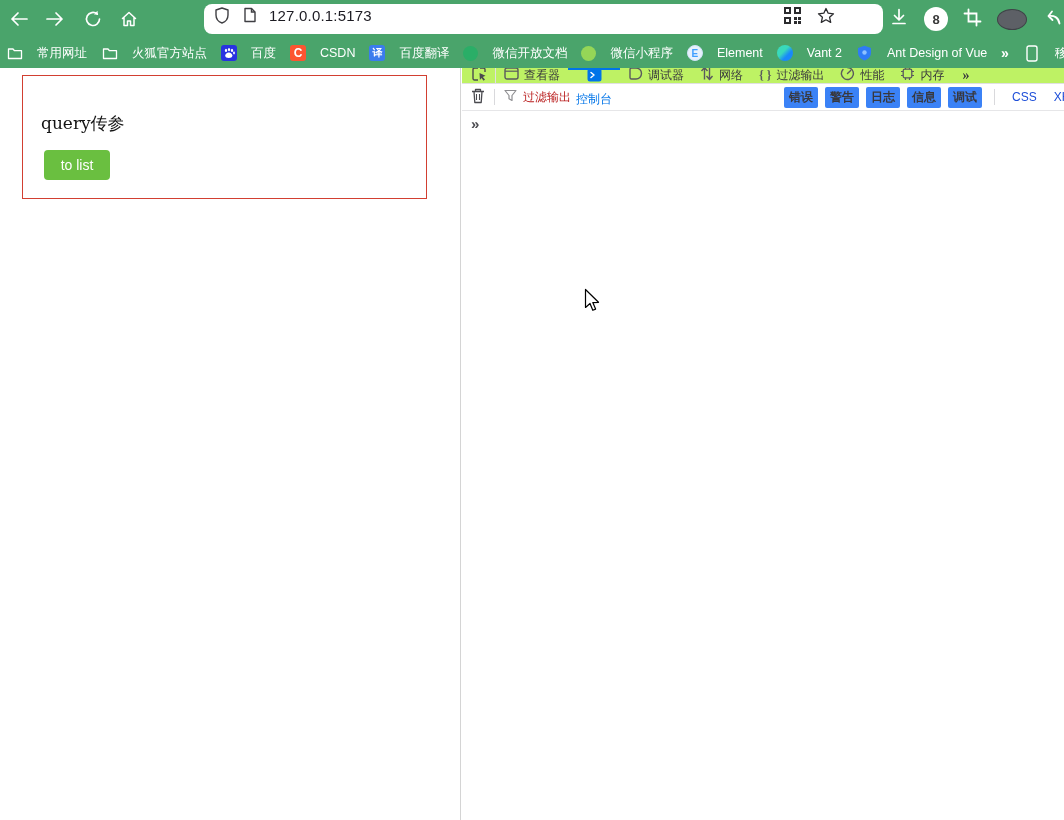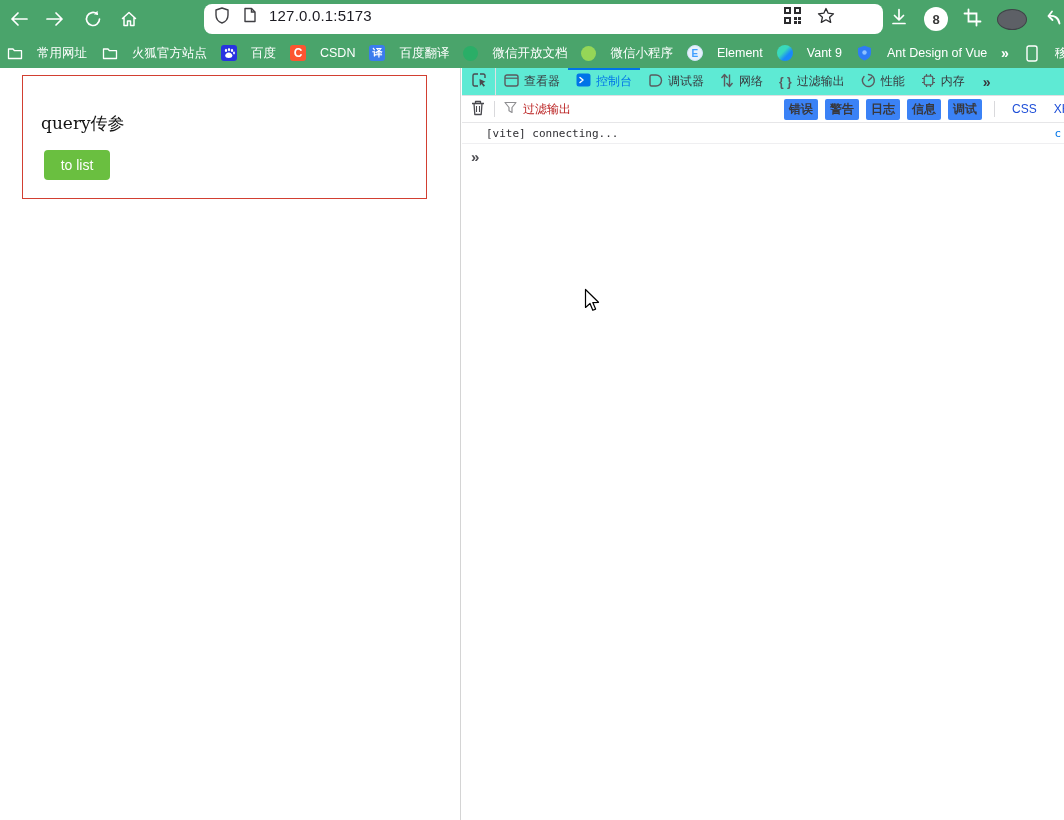--- a/index.html
+++ b/index.html
@@ -48,24 +48,24 @@
     border-right:1px solid #d4d4d4; }
   .red-box { position:absolute; left:22px; top:7px; width:405px; height:124px; border:1px solid #d23f31; }
   .page-title { margin:36px 0 0 18px; font-family:"DejaVu Serif", serif; font-weight:normal;
     font-size:17px; color:#141414; }
   .tolist-btn { margin:15px 0 0 21px; width:66px; height:30px; background:#6abf40; border:none;
     border-radius:4px; color:#fff; font-size:14px; cursor:pointer; font-family:"Liberation Sans",sans-serif; }
 
   
   .devtools { position:absolute; top:68px; left:462px; width:602px; bottom:0; background:#fff;
     color:#38383d; font-size:12px; overflow:hidden; }
-  .dt-tabbar { height:28px; display:flex; align-items:stretch; background:#5eead4; border-bottom:1px solid #e0e0e2; }
+  .dt-tabbar { height:16px; display:flex; align-items:stretch; background:#bef264; border-bottom:1px solid #e0e0e2;font-family:Liberation Serif, serif; }
   .dt-pick { width:34px; display:flex; align-items:center; justify-content:center; border-right:1px solid #e0e0e2; }
   .dt-tab { display:flex; align-items:center; gap:5px; padding:0 8px; position:relative; white-space:nowrap; }
-  .dt-tab.active { color:#0074e8; }
+  .dt-tab.active { color:#0074e8;flex-direction:column; }
   .dt-tab.active::before { content:''; position:absolute; top:0; left:0; right:0; height:2px; background:#0074e8; }
   .dt-more { display:flex; align-items:center; padding:0 10px; font-size:14px; font-weight:bold; color:#38383d; }
 
   .dt-filterrow { height:27px; display:flex; align-items:center; border-bottom:1px solid #e6e6e8; background:#fff; }
   .dt-trash { width:32px; display:flex; align-items:center; justify-content:center; }
   .vsep { width:1px; height:16px; background:#d9d9dc; flex:0 0 auto; }
   .dt-filterinput { display:flex; align-items:center; gap:6px; margin-left:9px; color:#b91c1c; }
   .dt-right { margin-left:auto; display:flex; align-items:center; gap:7px; margin-right:-20px; }
   .chipbtn { background:#3b82f6; border:none; border-radius:2px; padding:2px 5px; font-size:12px;
     font-weight:bold; color:#38383d; font-family:"Liberation Sans",sans-serif; }
@@ -216,21 +216,21 @@
     <span class="bm-item">
       <span class="dot wxmini"></span>
       <span>微信小程序</span>
     </span>
     <span class="bm-item">
       <span class="circ element">E</span>
       <span>Element</span>
     </span>
     <span class="bm-item">
       <span class="circ vant"></span>
-      <span>Vant 9</span>
+      <span>Vant 2</span>
     </span>
     <span class="bm-item">
       <span class="bm-ic">
           <svg width="15" height="16" viewBox="0 0 15 16">
             <path d="M7.5 0.8 L14 3 V7.5 C14 11.8 11.2 14.3 7.5 15.4 C3.8 14.3 1 11.8 1 7.5 V3 Z" fill="#2f7bf5"></path>
             <circle cx="7.5" cy="7.5" r="2.2" fill="#8fc1ff"></circle>
           </svg>
         </span>
       <span>Ant Design of Vue</span>
     </span>
@@ -346,24 +346,20 @@
       <button class="chipbtn">警告</button>
       <button class="chipbtn">日志</button>
       <button class="chipbtn">信息</button>
       <button class="chipbtn">调试</button>
       <div class="vsep"></div>
       <span class="ftype">CSS</span>
       <span class="ftype">XHR</span>
     </div>
   </div>
 
-  <div class="console-row">
-    <span>[vite] connecting...</span>
-    <span class="src">c</span>
-  </div>
   <div class="prompt-row">
     <span>»</span>
   </div>
 </div>
 
 <div class="cursor">
   <svg width="18" height="26" viewBox="0 0 18 26">
       <path d="M1.5 1.5 L1.5 19.5 L6 15.5 L8.8 22.3 L11.6 21.1 L8.8 14.6 L14.5 14.3 Z" fill="#fff" stroke="#000" stroke-width="1.2" stroke-linejoin="round"></path>
     </svg>
 </div>

